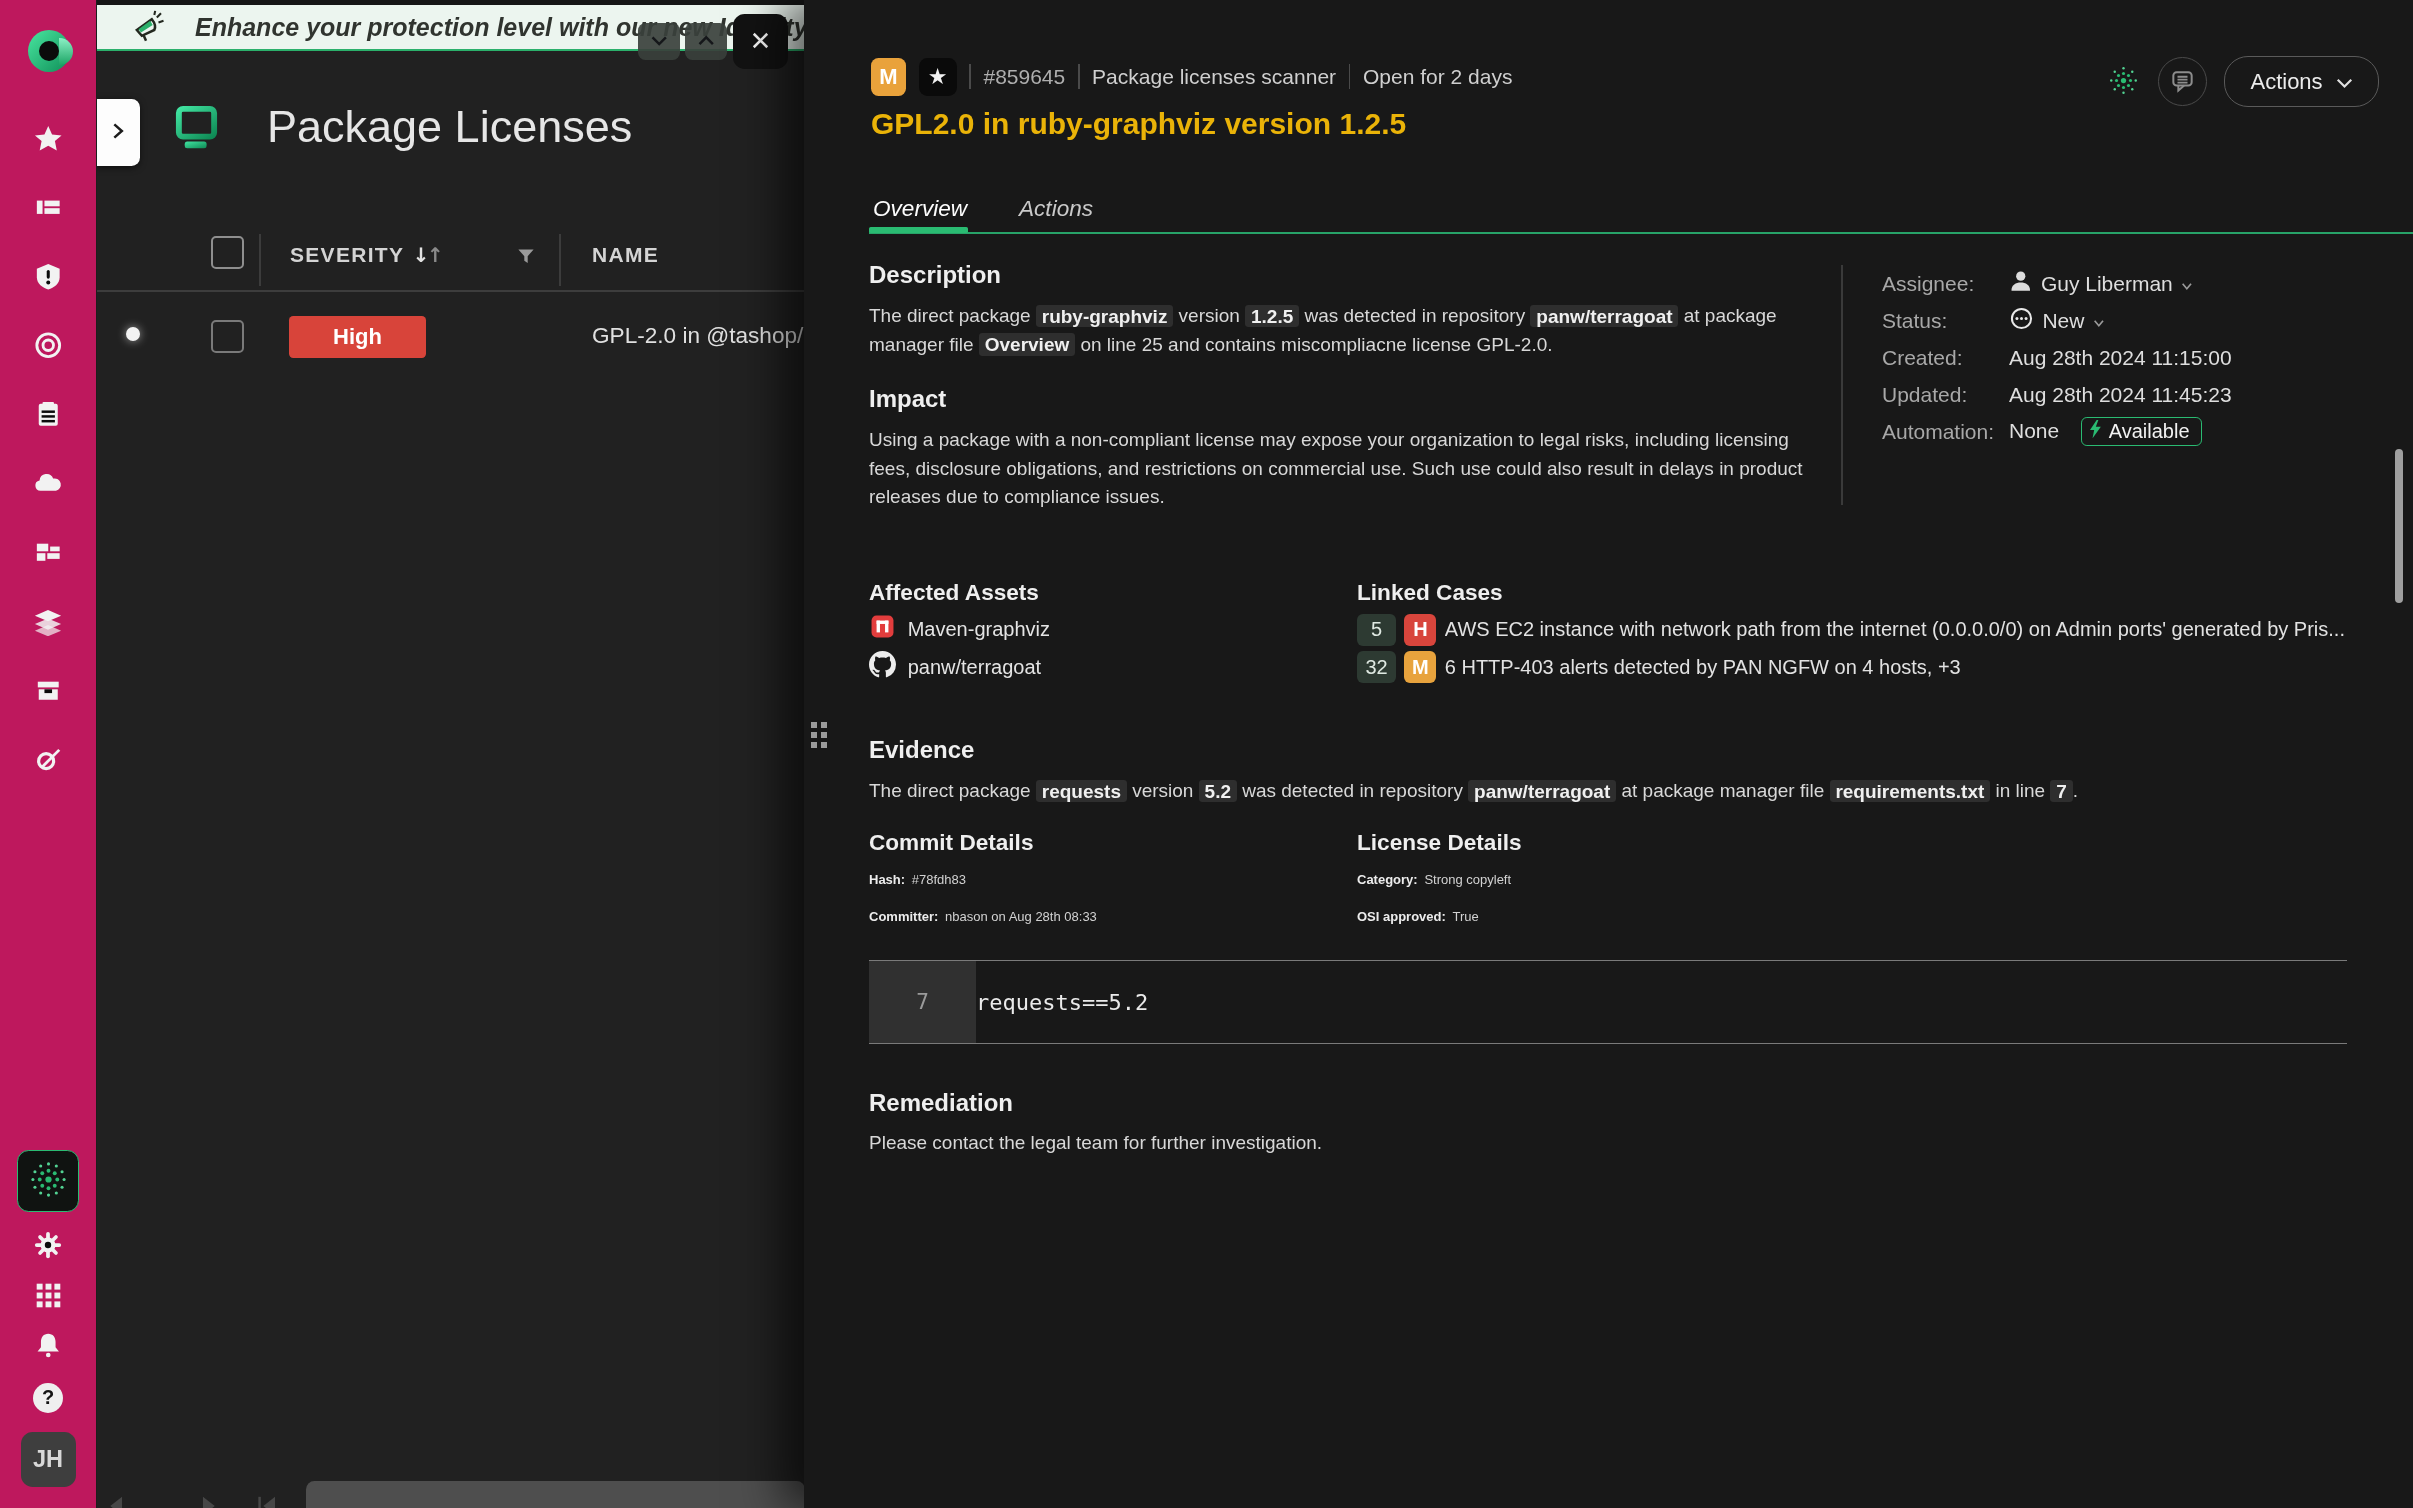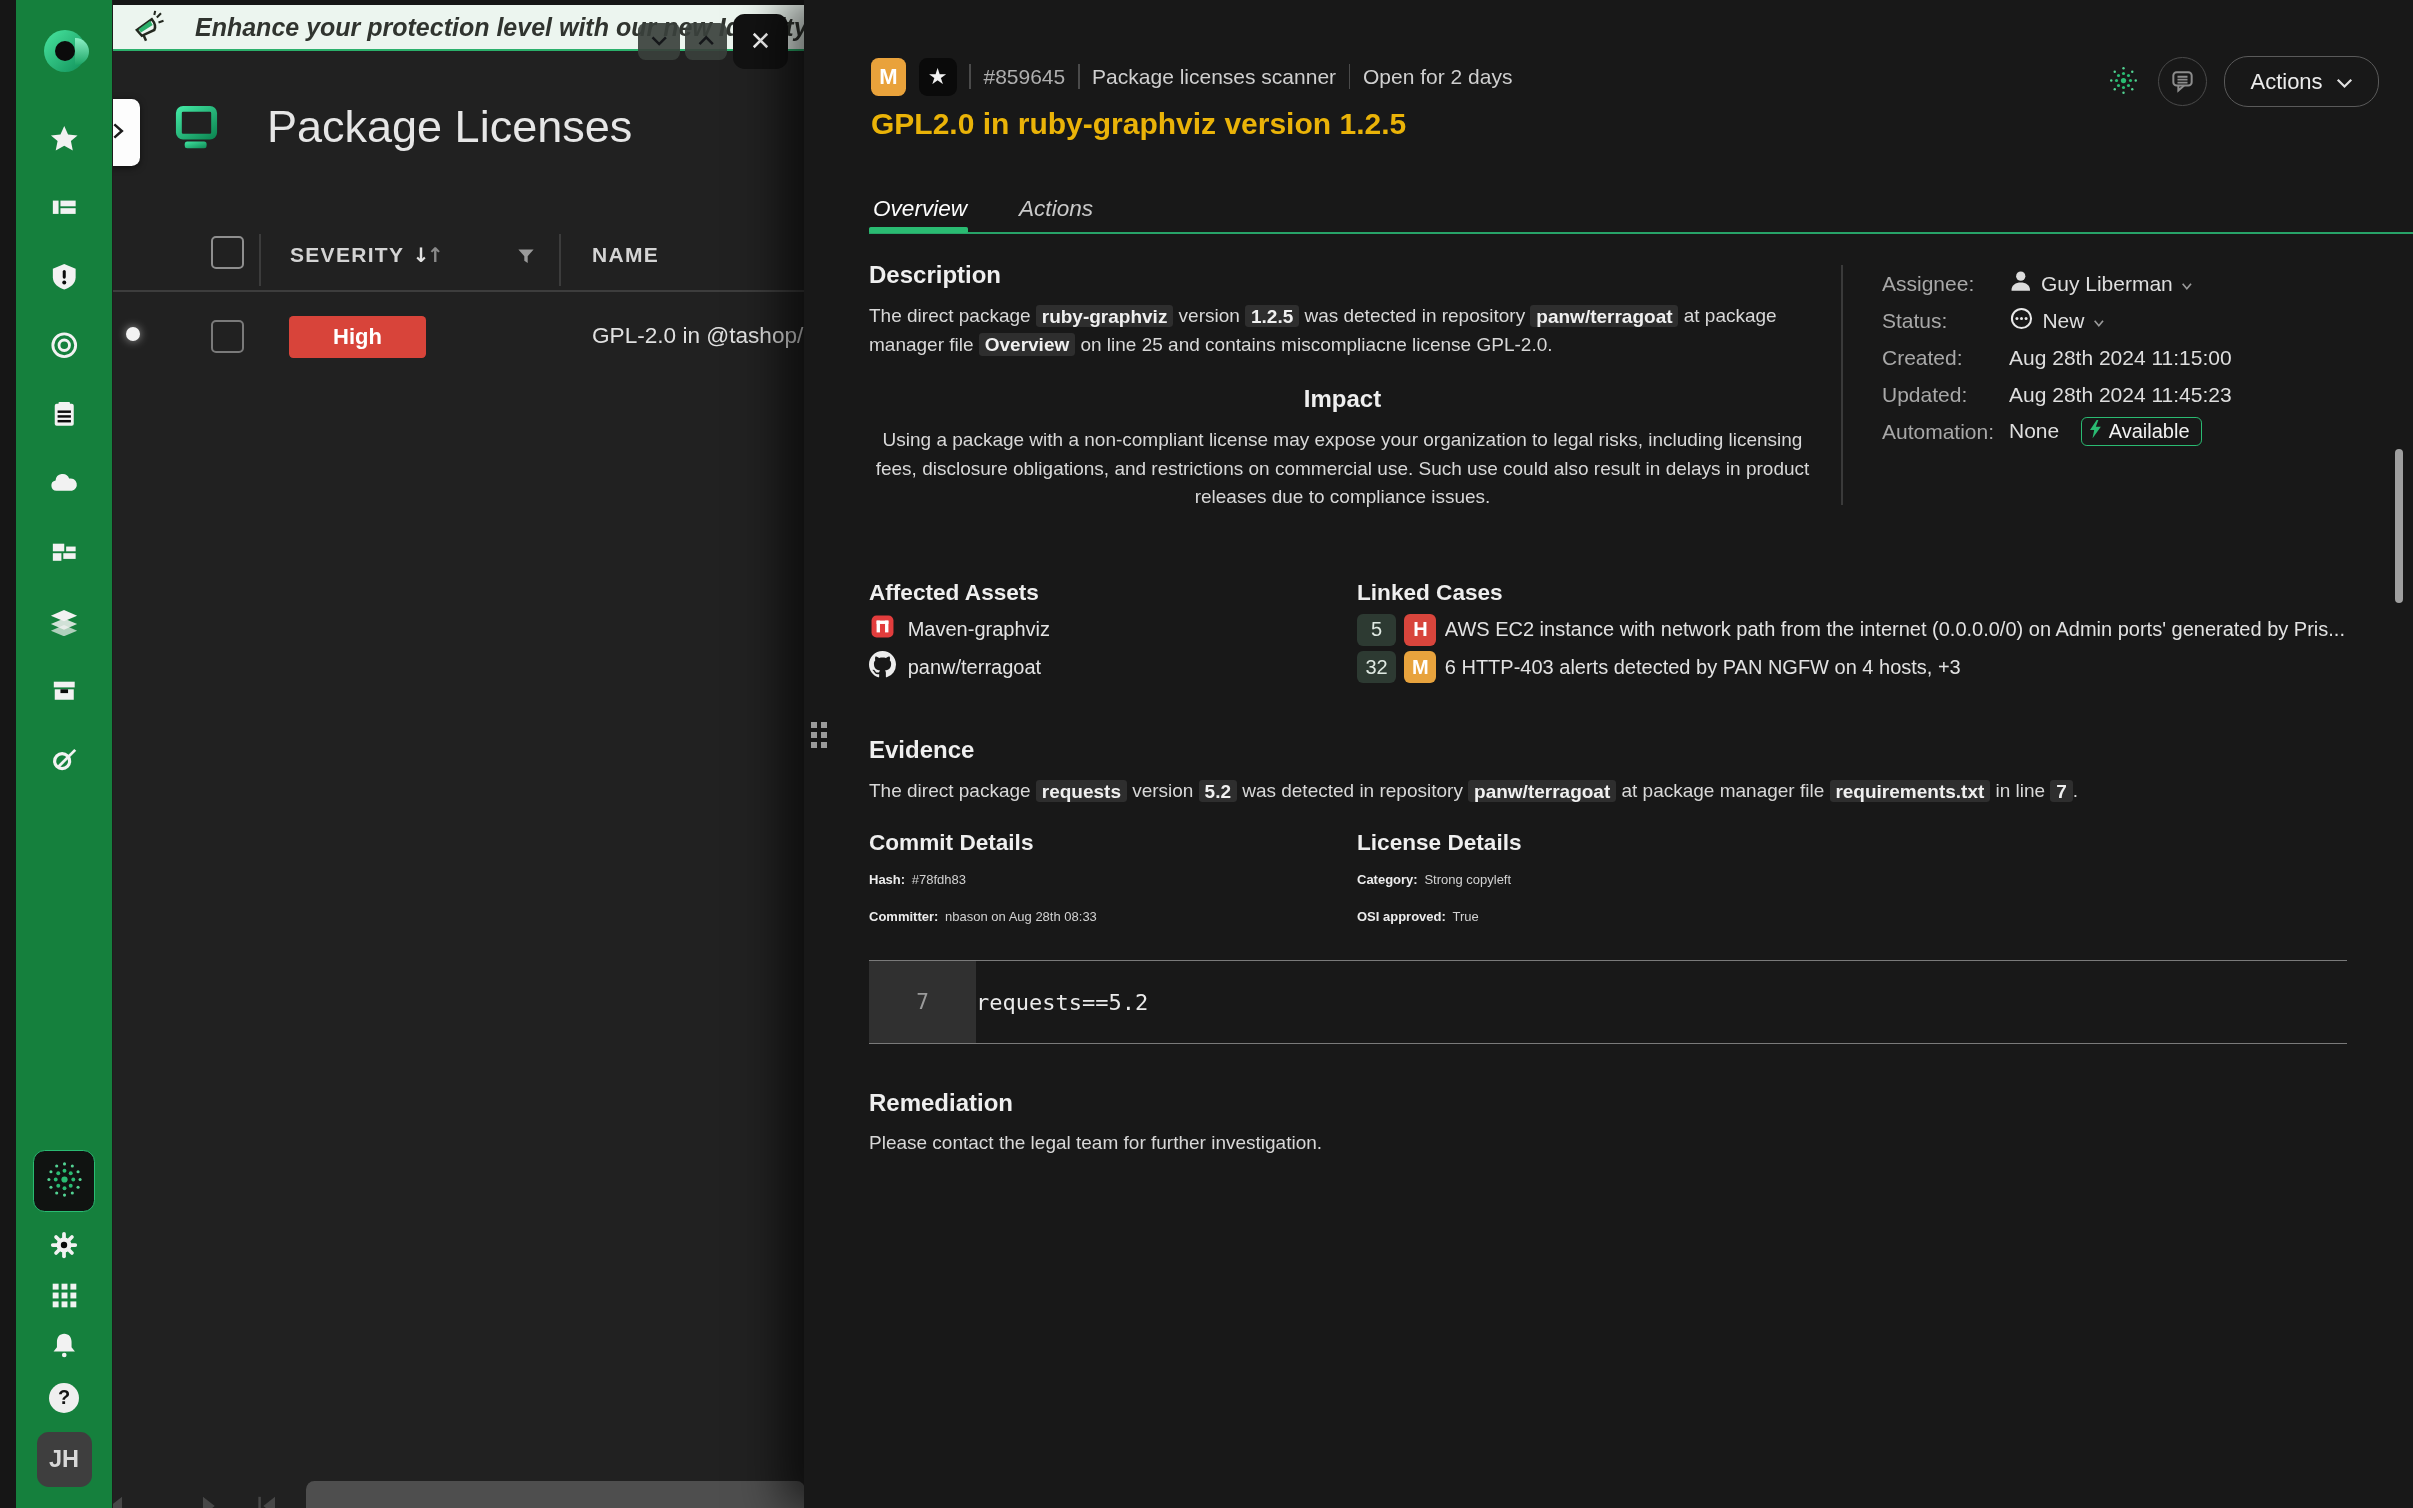--- a/index.html
+++ b/index.html
@@ -1,20 +1,20 @@
 <!DOCTYPE html>
 <html style="font-size:13.4px"><head>
 <meta charset="utf-8">
 <style>
   html,body{margin:0;padding:0;width:2413px;height:1508px;background:#161616;
     font-family:"Liberation Sans",sans-serif;overflow:hidden;position:relative;color:#d6d6d6;}
   .abs{position:absolute;}
 
   
-  .sidebar{left:16px;top:0;width:96px;height:1508px;background:#15803d;z-index:40;border-right:0.8px solid #1d1d1d;}
+  .sidebar{left:0;top:0;width:96px;height:1508px;background:#be185d;z-index:40;border-right:0.8px solid #1d1d1d;}
   .logo{left:28px;top:30px;width:42px;height:42px;border-radius:50%;
     background:linear-gradient(135deg,#49e6a0,#0f8f58);}
   .logo::before{content:"";position:absolute;inset:11px;background:#0b0b0b;border-radius:50%;}
   .logo::after{content:"";position:absolute;right:-2.5px;top:7.5px;width:13.4px;height:27px;
     background:linear-gradient(180deg,#8cf0c6,#1ca565);border-radius:0 13.4px 13.4px 0;}
   .navcol{left:0;top:124px;width:96px;display:flex;flex-direction:column;align-items:center;gap:37px;}
   .navbtn{width:32px;height:32px;display:flex;align-items:center;justify-content:center;cursor:pointer;}
   .botcol{left:0;top:1150px;width:96px;display:flex;flex-direction:column;align-items:center;gap:18.4px;}
   .copilot-box{width:60px;height:60px;border:1.7px solid #2abb72;border-radius:11.7px;
     display:flex;align-items:center;justify-content:center;background:#101311;}
@@ -427,21 +427,21 @@
   <div class="abs tab active" style="left:69px;">Overview</div>
   <div class="abs tab idle" style="left:215px;">Actions</div>
   <div class="abs tab-line"></div>
   <div class="abs tab-underline"></div>
 
   <div class="abs" style="left:65px;top:261px;width:947px;">
     <div class="sechead">Description</div>
     <div class="para"><span>The direct package </span><span class="chip">ruby-graphviz</span><span> version </span><span class="chip">1.2.5</span><span> was detected in repository </span><span class="chip">panw/terragoat</span><span> at package manager file </span><span class="chip">Overview</span><span> on line 25 and contains miscompliacne license GPL-2.0.</span></div>
   </div>
 
-  <div class="abs" style="left:65px;top:385px;width:947px;text-align:center;">
+  <div class="abs" style="left:65px;top:385px;width:947px;">
     <div class="sechead">Impact</div>
     <div class="para">Using a package with a non-compliant license may expose your organization to legal risks, including licensing fees, disclosure obligations, and restrictions on commercial use. Such use could also result in delays in product releases due to compliance issues.</div>
   </div>
 
   <div class="abs metadiv"></div>
   <div class="abs meta">
     <div class="meta-row">
       <span class="meta-label">Assignee:</span>
       <span class="meta-val">
         <span><svg width="23.5" height="23.5" viewBox="0 0 28 28">

